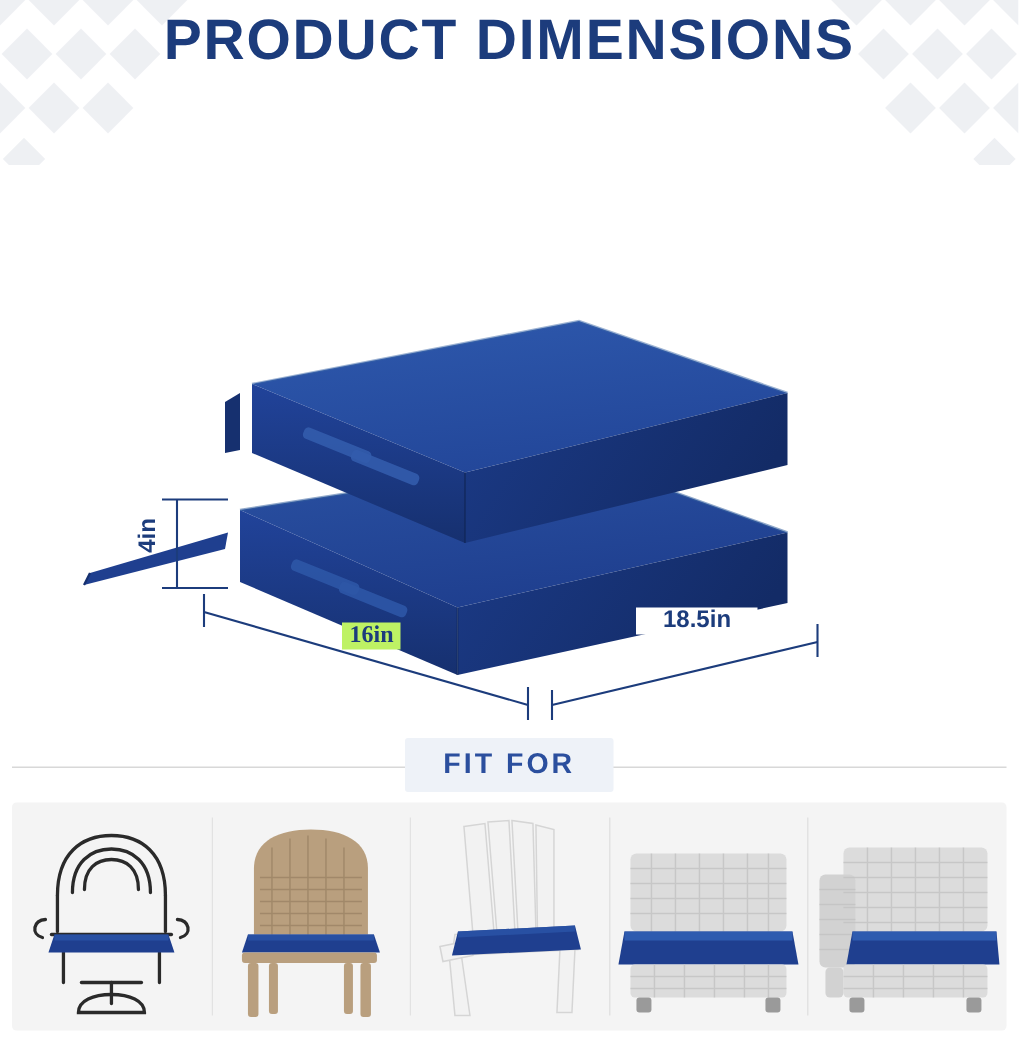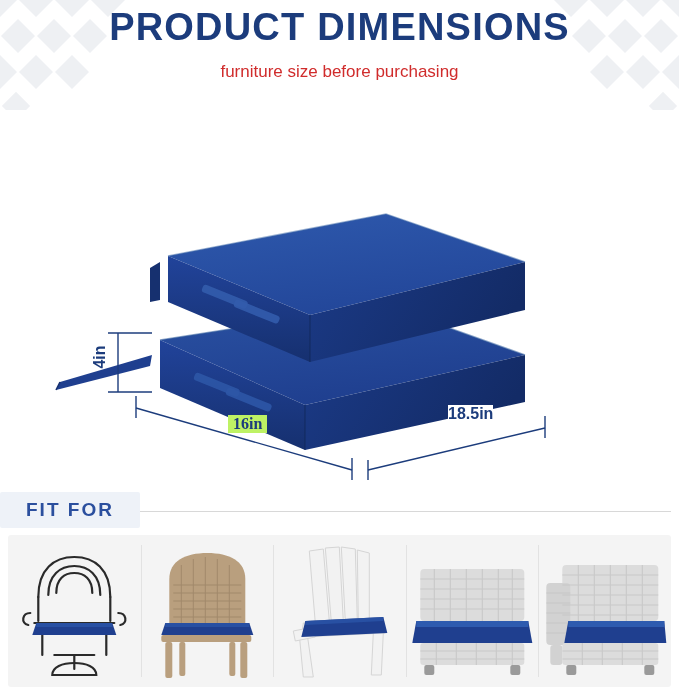--- a/index.html
+++ b/index.html
@@ -67,20 +67,21 @@
     height: 330px;
   }
 
   
   .fitfor-wrap {
     position: absolute;
     top: 492px;
     left: 0;
     width: 679px;
     height: 40px;
+    text-align: center;
   }
   .fitfor-line {
     position: absolute;
     top: 19px;
     left: 8px;
     width: 663px;
     height: 1px;
     background: #d8d8d8;
   }
   .fitfor-label {
@@ -170,21 +171,20 @@
       <rect x="138" y="60" width="24" height="24" transform="rotate(45 150 72)"></rect>
       <rect x="102" y="60" width="24" height="24" transform="rotate(45 114 72)"></rect>
       <rect x="66" y="60" width="24" height="24" transform="rotate(45 78 72)"></rect>
       <rect x="124" y="96" width="20" height="20" transform="rotate(45 134 106)"></rect>
     </g>
   </svg>
 
   <div class="header">
     <h1 class="title">PRODUCT DIMENSIONS</h1>
     <div class="subtitle">
-      <div>furniture size before purchasing</div>
     </div>
   </div>
 
   <div class="product-area">
     <svg viewBox="0 0 679 330" width="679" height="330">
       <defs>
         <linearGradient id="topFace" x1="0" y1="0" x2="0.4" y2="1">
           <stop offset="0%" stop-color="#2e59ad"></stop>
           <stop offset="100%" stop-color="#23479a"></stop>
         </linearGradient>
@@ -236,21 +236,21 @@
       <line x1="136" y1="246" x2="136" y2="268" stroke="#1c3c7c" stroke-width="1.4"></line>
       <line x1="352" y1="308" x2="352" y2="330" stroke="#1c3c7c" stroke-width="1.4"></line>
 
       <line x1="368" y1="320" x2="545" y2="278" stroke="#1c3c7c" stroke-width="1.4"></line>
       <line x1="368" y1="310" x2="368" y2="330" stroke="#1c3c7c" stroke-width="1.4"></line>
       <line x1="545" y1="266" x2="545" y2="288" stroke="#1c3c7c" stroke-width="1.4"></line>
     </svg>
 
     <div class="dim-label vertical" style="left: 88px; top: 198px;">4in</div>
     <div class="dim-label" style="left: 228px; top: 265px; background:#bef264; padding:0 5px;font-family:Liberation Serif, serif;">16in</div>
-    <div class="dim-label" style="left: 424px; top: 255px; background:#fff; padding:0 0;margin-left:24px;">18.5in</div>
+    <div class="dim-label" style="left: 424px; top: 255px; background:#fff; padding:0 18px;">18.5in</div>
   </div>
 
   <div class="fitfor-wrap">
     <div class="fitfor-line"></div>
     <span class="fitfor-label">FIT FOR</span>
   </div>
 
   <div class="thumbs">
 
     <div class="thumb">

